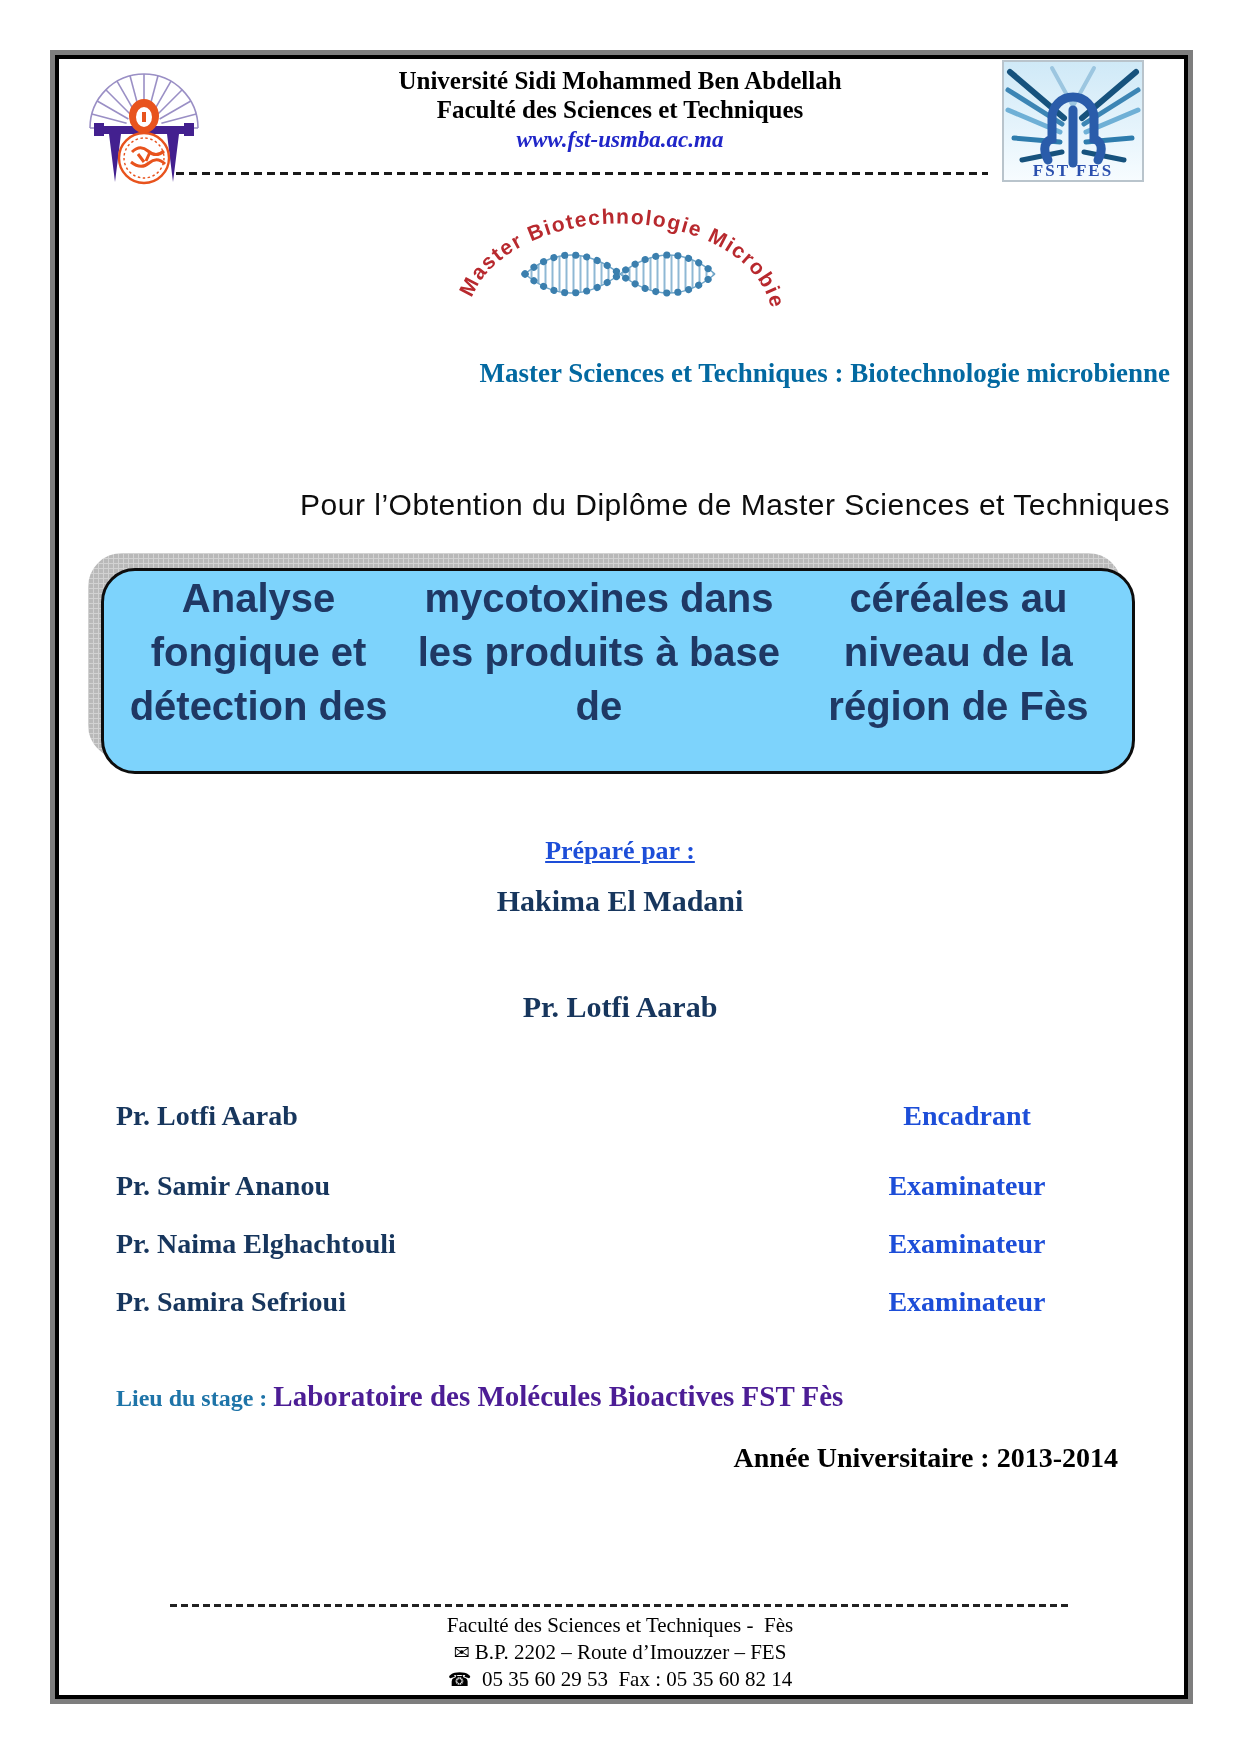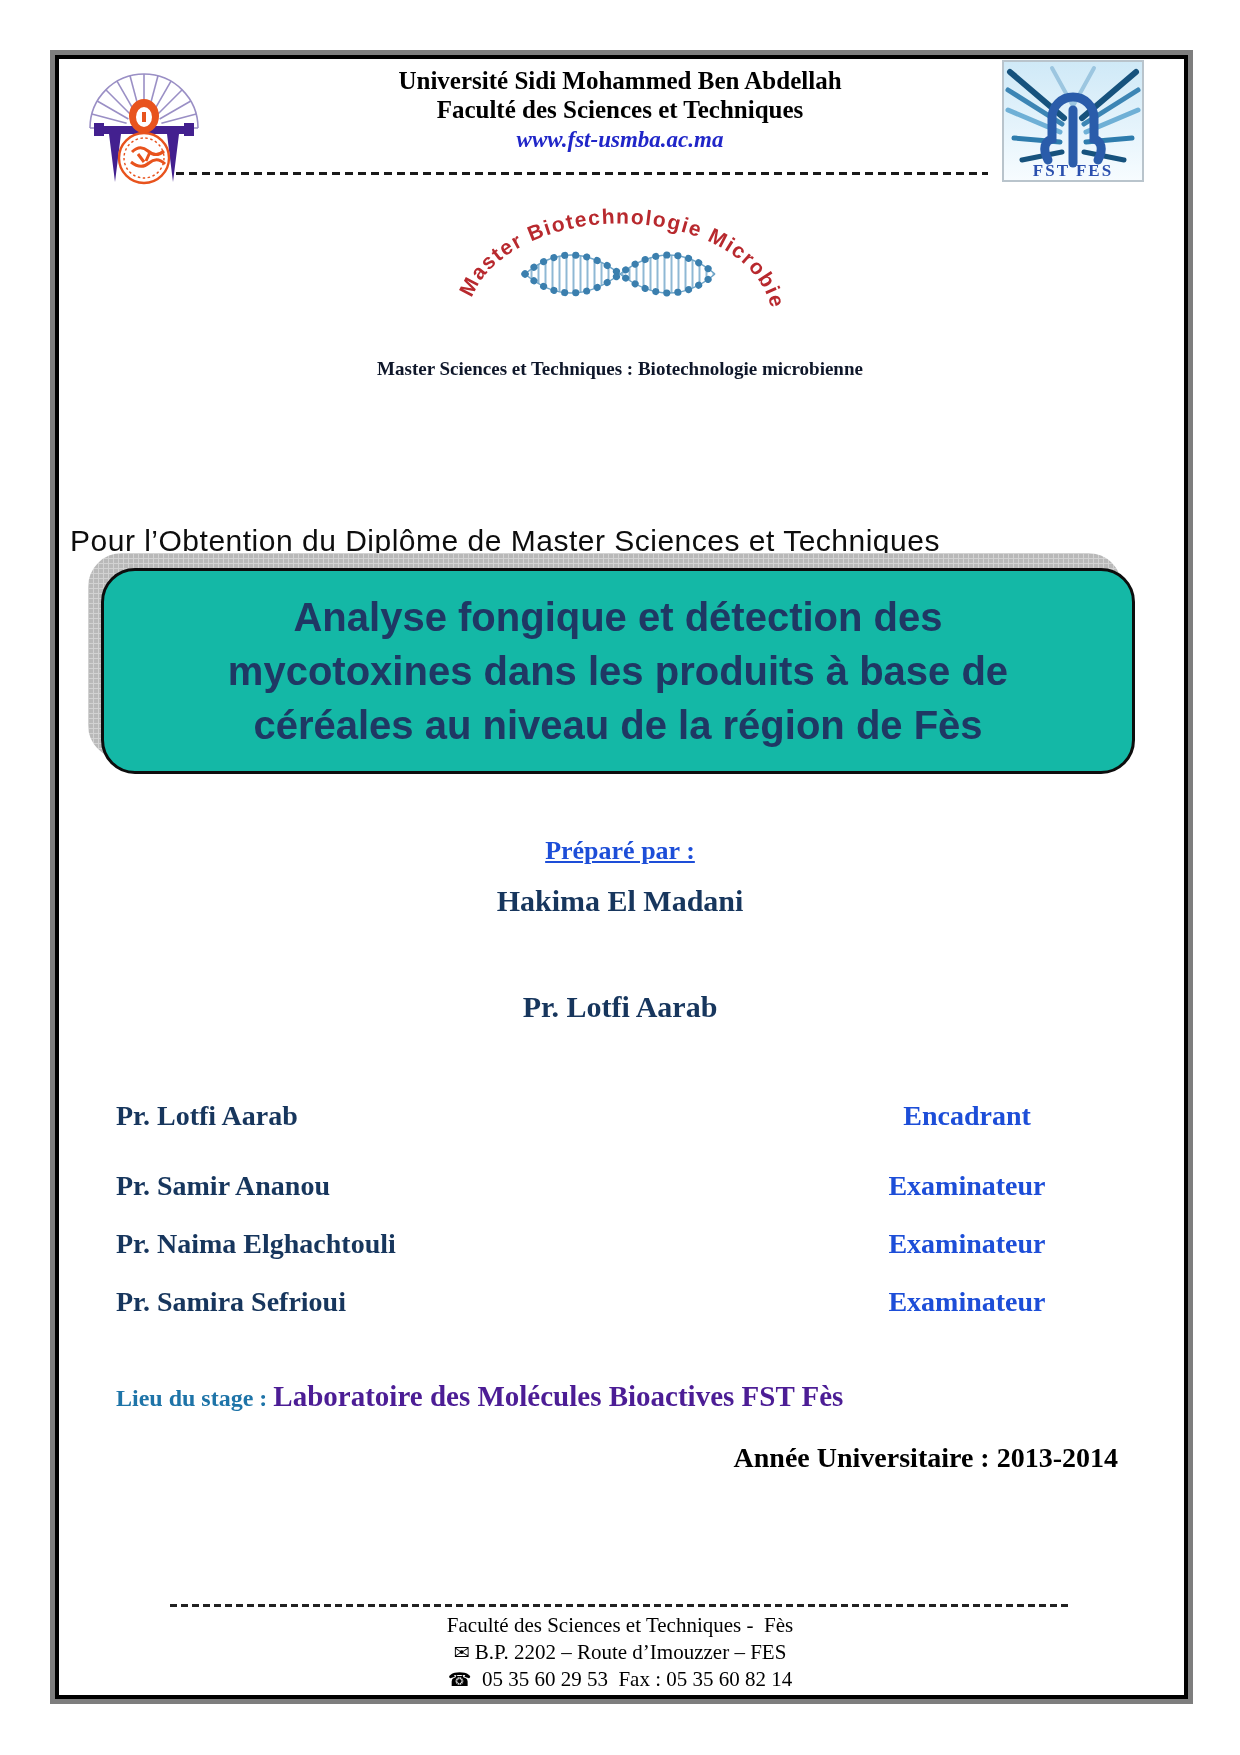--- a/index.html
+++ b/index.html
@@ -16,34 +16,34 @@
   .hdr-text{left:320px;top:66px;width:600px;text-align:center;}
   .hdr-line{font-weight:bold;font-size:25px;line-height:29px;color:#000;}
   .hdr-web{font-weight:bold;font-style:italic;font-size:23px;line-height:32px;color:#2026c8;}
   .dash-top{left:176px;top:172px;width:812px;height:3px;
         background:repeating-linear-gradient(90deg,#1a1a1a 0 8px,transparent 8px 13px);}
   .emblem{left:84px;top:70px;}
   .fstlogo{left:1002px;top:60px;}
   .dna{left:430px;top:186px;}
 
   
-  .program{left:70px;top:358px;width:1100px;text-align:center;
-        font-weight:bold;font-size:19px;color:#0f172a;}
+  .program{left:70px;top:358px;width:1100px;text-align:right;
+        font-weight:bold;font-size:27px;color:#0369a1;}
   .memoire{left:70px;top:420px;width:1100px;text-align:center;
         font-weight:bold;font-size:31px;color:#1f3864;letter-spacing:.5px;}
-  .purpose{left:70px;top:488px;width:1100px;text-align:left;
-        font-size:30px;letter-spacing:.5px;color:#0d0d0d;font-weight:400;margin-top:36px;}
+  .purpose{left:70px;top:488px;width:1100px;text-align:right;
+        font-size:30px;letter-spacing:.5px;color:#0d0d0d;font-weight:400;}
 
   
   .title-shadow{left:88px;top:553px;width:1034px;height:206px;border-radius:34px;
         background-color:#b9b9b9;
         background-image:repeating-linear-gradient(0deg,#d2d2d2 0 1px,transparent 1px 5px),
                          repeating-linear-gradient(90deg,#d2d2d2 0 1px,transparent 1px 5px);}
-  .title-box{left:101px;top:568px;width:1028px;height:200px;background:#14b8a6;
-        border:3px solid #0d0d0d;border-radius:34px;display:flex;flex-direction:column;
+  .title-box{left:101px;top:568px;width:1028px;height:200px;background:#7dd3fc;
+        border:3px solid #0d0d0d;border-radius:34px;display:flex;
         justify-content:center;text-align:center;}
   .title-line{font-weight:bold;font-size:40px;line-height:54px;color:#1f3864;}
 
   
   .ctr-label{left:70px;width:1100px;text-align:center;font-weight:bold;font-size:26px;
         color:#1d4ed8;}
   .ctr-label span{text-decoration:underline;}
   .ctr-name{left:70px;width:1100px;text-align:center;font-weight:bold;font-size:30px;
         color:#17365d;}
   .soutenu{left:70px;top:1048px;width:1100px;text-align:center;font-weight:bold;

